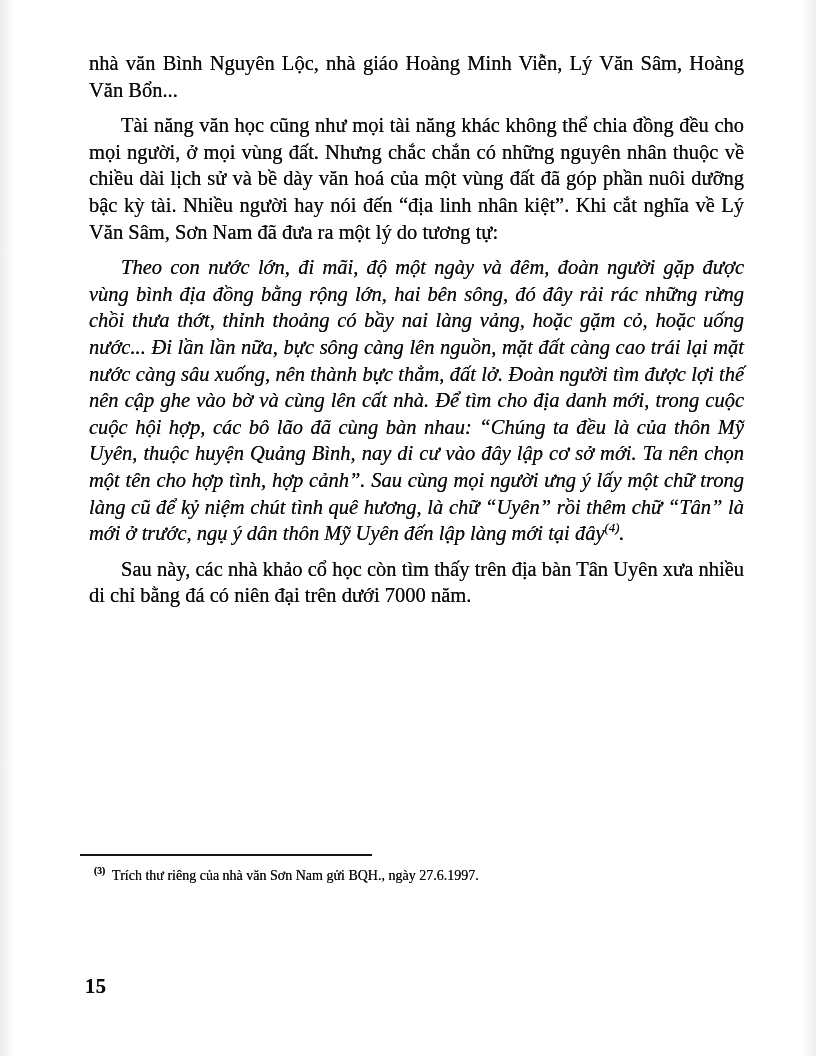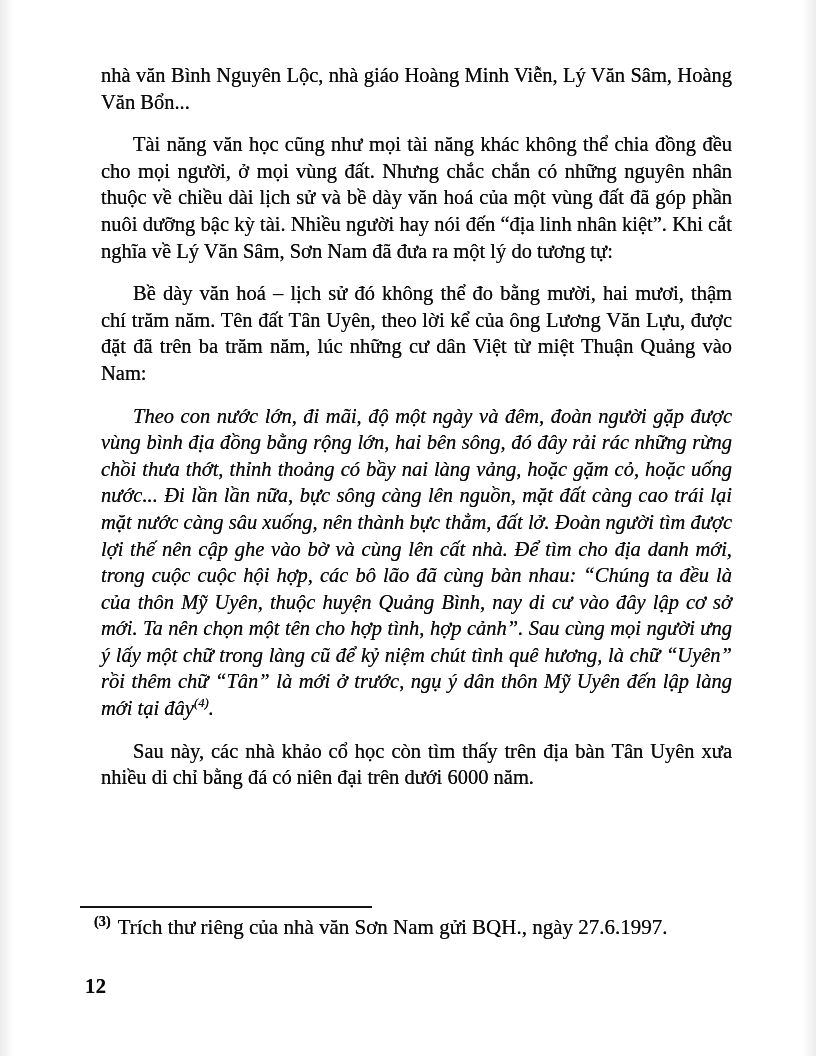--- a/index.html
+++ b/index.html
@@ -16,33 +16,33 @@
     color: #0b0b0b;
   }
   .text-block {
     position: absolute;
     left: 85px; top: 46px; width: 663px;
     font-size: 20.5px;
     line-height: 26.6px;
     text-align: justify;
     text-shadow: 0 0 0.5px rgba(0,0,0,0.85);
   }
-  .text-block p { margin: 16px; text-indent: 32px; }
+  .text-block p { margin: 4px; text-indent: 32px; }
   .text-block p + p { margin-top: 9px; }
   .text-block p.no-indent { text-indent: 0; }
   .text-block p.quote { font-style: italic; }
   .fn-ref {
     vertical-align: super;
     font-size: 0.62em;
     line-height: 0;
   }
   .footnote-area {
     position: absolute;
-    left: 80px; top: 906px; width: 668px;
-    font-size: 21px;
+    left: 80px; top: 854px; width: 668px;
+    font-size: 14px;
     line-height: 25px;
     text-shadow: 0 0 0.4px rgba(0,0,0,0.8);
   }
   .footnote-rule {
     width: 292px; height: 2px;
     background: #141414;
     margin: 0 0 7px 0;
     border: none;
   }
   .footnote { padding-left: 14px; text-align: left; }
@@ -68,30 +68,29 @@
 
 <div class="page">
 
   <div class="text-block">
 
     <p class="no-indent">nhà văn Bình Nguyên Lộc, nhà giáo Hoàng Minh Viễn, Lý Văn Sâm, Hoàng Văn Bổn...</p>
 
     <p>Tài năng văn học cũng như mọi tài năng khác không thể chia đồng đều cho mọi người, ở mọi vùng đất. Nhưng chắc chắn có những nguyên nhân thuộc về chiều dài lịch sử và bề dày văn hoá của một vùng đất đã góp phần nuôi dưỡng bậc kỳ tài. Nhiều người hay nói đến “địa linh nhân kiệt”. Khi cắt nghĩa về Lý Văn Sâm, Sơn Nam đã đưa ra một lý do tương tự:</p>
 
 
-    <p>Bề dày văn hoá – lịch sử đó không thể đo bằng mười, hai mươi, thậm chí trăm năm. Tên đất Tân Uyên, theo lời kể của ông Lương Văn Lựu, được đặt đã trên ba trăm năm, lúc những cư dân Việt từ miệt Thuận Quảng vào Nam:</p>
 
     <p class="quote"><span>Theo con nước lớn, đi mãi, độ một ngày và đêm, đoàn người gặp được vùng bình địa đồng bằng rộng lớn, hai bên sông, đó đây rải rác những rừng chồi thưa thớt, thỉnh thoảng có bầy nai làng vảng, hoặc gặm cỏ, hoặc uống nước... Đi lần lần nữa, bực sông càng lên nguồn, mặt đất càng cao trái lại mặt nước càng sâu xuống, nên thành bực thẳm, đất lở. Đoàn người tìm được lợi thế nên cập ghe vào bờ và cùng lên cất nhà. Để tìm cho địa danh mới, trong cuộc cuộc hội hợp, các bô lão đã cùng bàn nhau: “Chúng ta đều là của thôn Mỹ Uyên, thuộc huyện Quảng Bình, nay di cư vào đây lập cơ sở mới. Ta nên chọn một tên cho hợp tình, hợp cảnh”. Sau cùng mọi người ưng ý lấy một chữ trong làng cũ để kỷ niệm chút tình quê hương, là chữ “Uyên” rồi thêm chữ “Tân” là mới ở trước, ngụ ý dân thôn Mỹ Uyên đến lập làng mới tại đây</span><sup class="fn-ref">(4)</sup><span>.</span></p>
 
-    <p>Sau này, các nhà khảo cổ học còn tìm thấy trên địa bàn Tân Uyên xưa nhiều di chỉ bằng đá có niên đại trên dưới 6000 năm.</p>
+    <p>Sau này, các nhà khảo cổ học còn tìm thấy trên địa bàn Tân Uyên xưa nhiều di chỉ bằng đá có niên đại trên dưới 7000 năm.</p>
 
   </div>
 
   <div class="footnote-area">
     <div class="footnote-rule"></div>
 
     <div class="footnote"><sup class="fn-mark">(3)</sup><span>Trích thư riêng của nhà văn Sơn Nam gửi BQH., ngày 27.6.1997.</span></div>
 
   </div>
 
-  <div class="page-number">12</div>
+  <div class="page-number">15</div>
 
 </div>
 
 </body></html>

